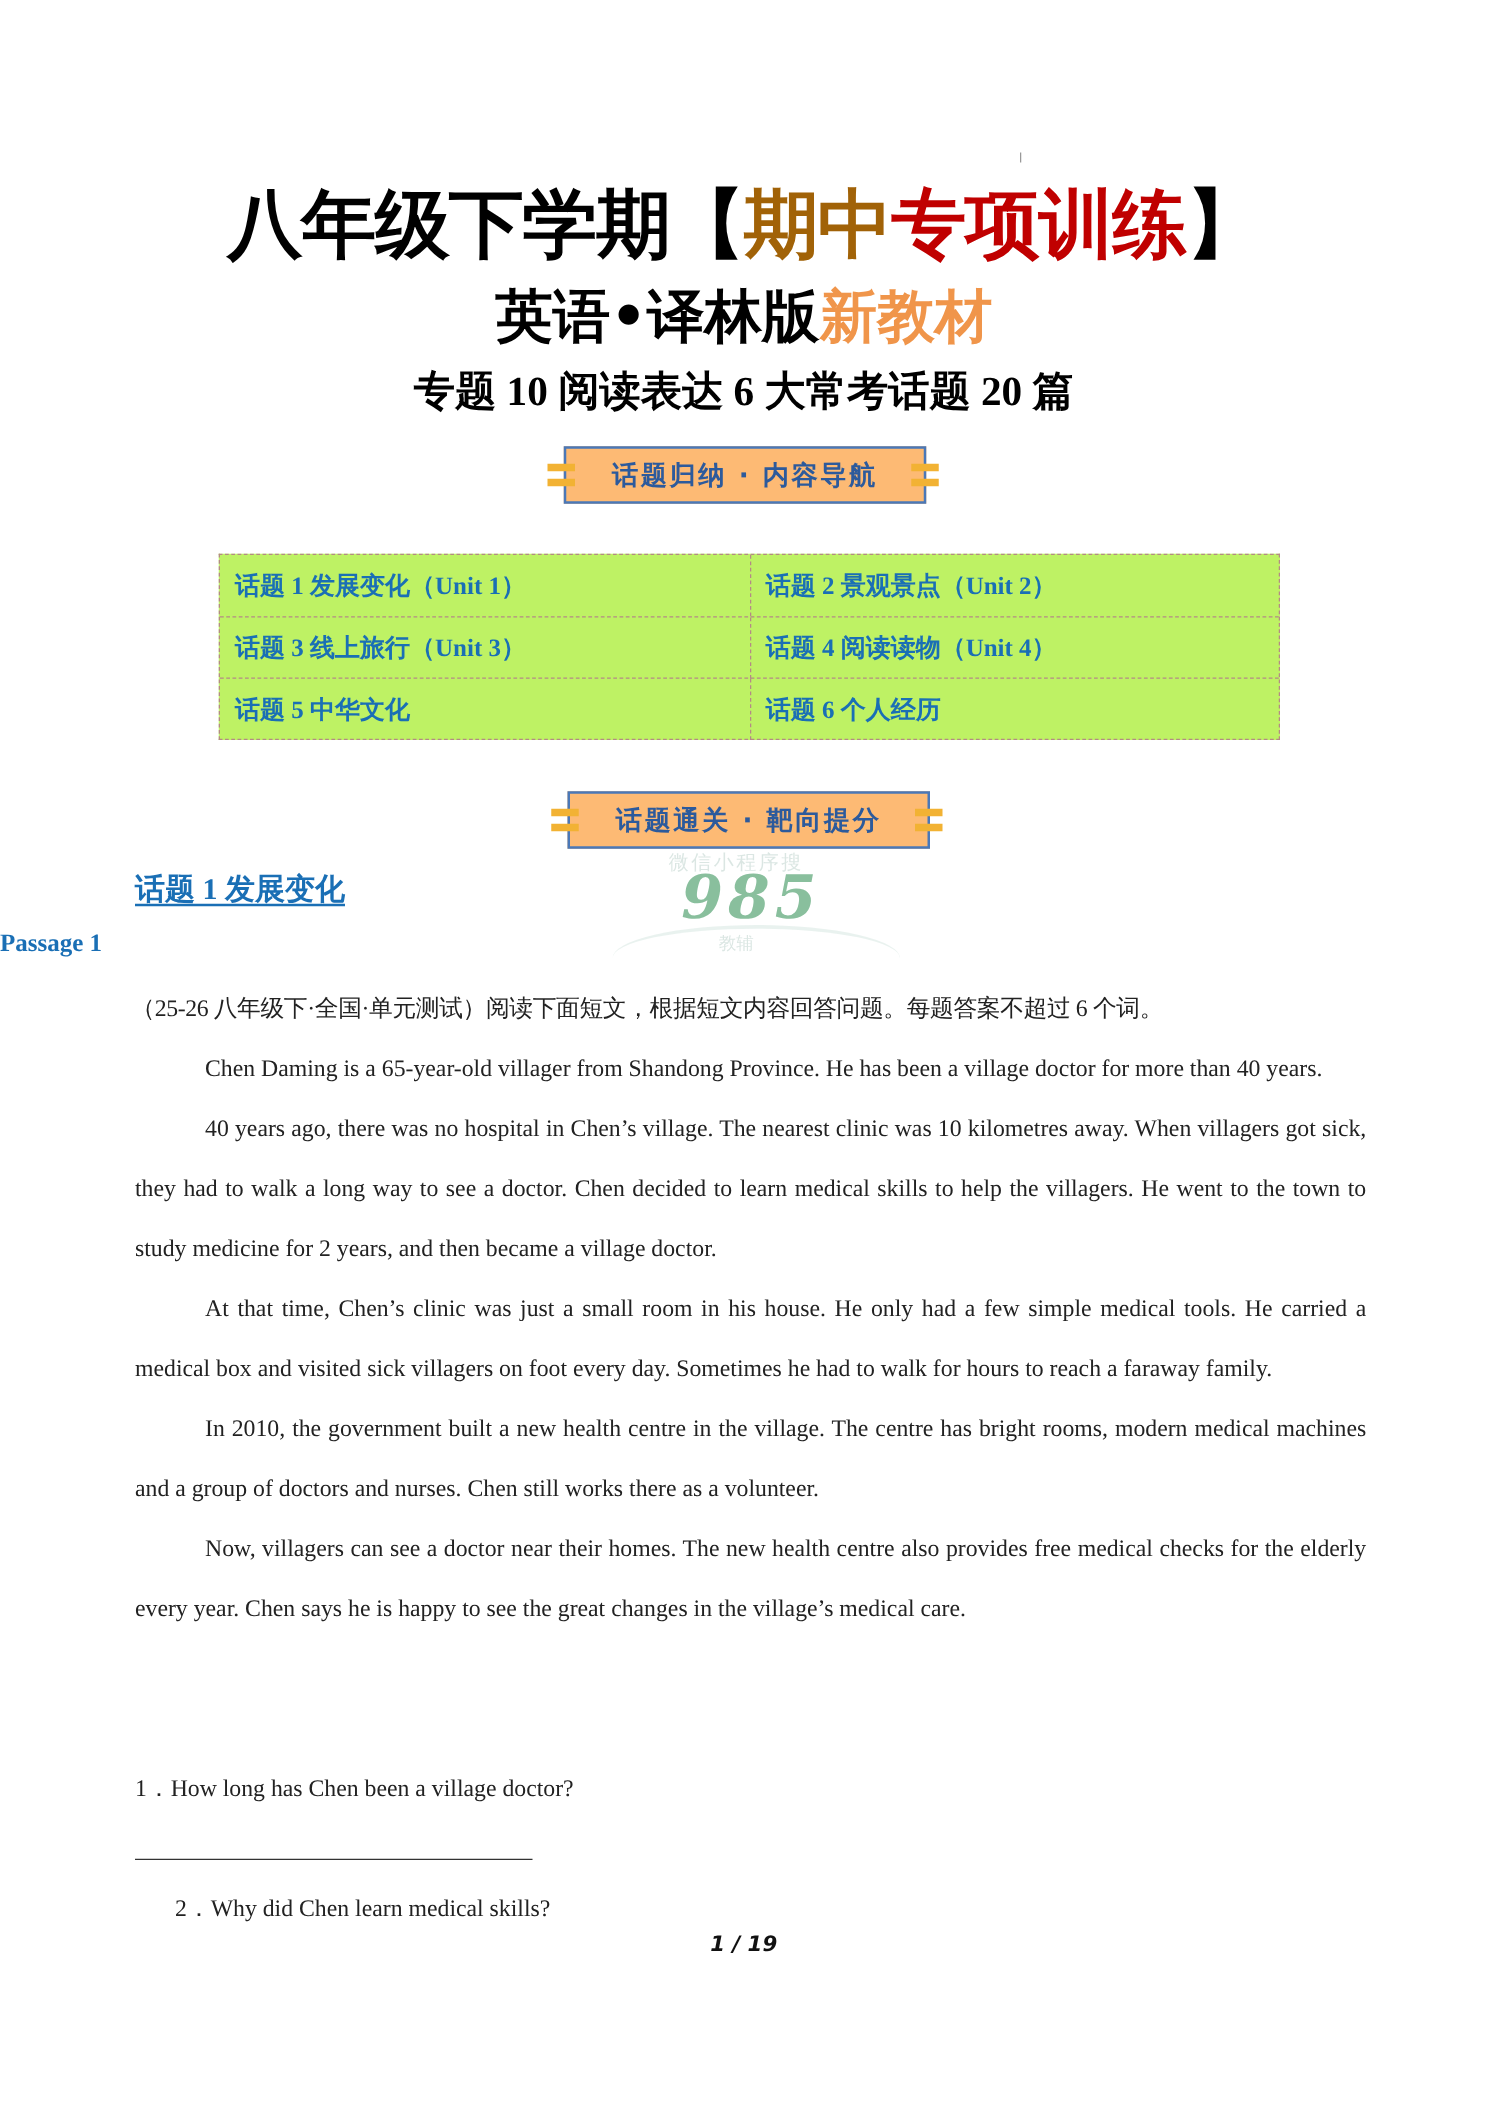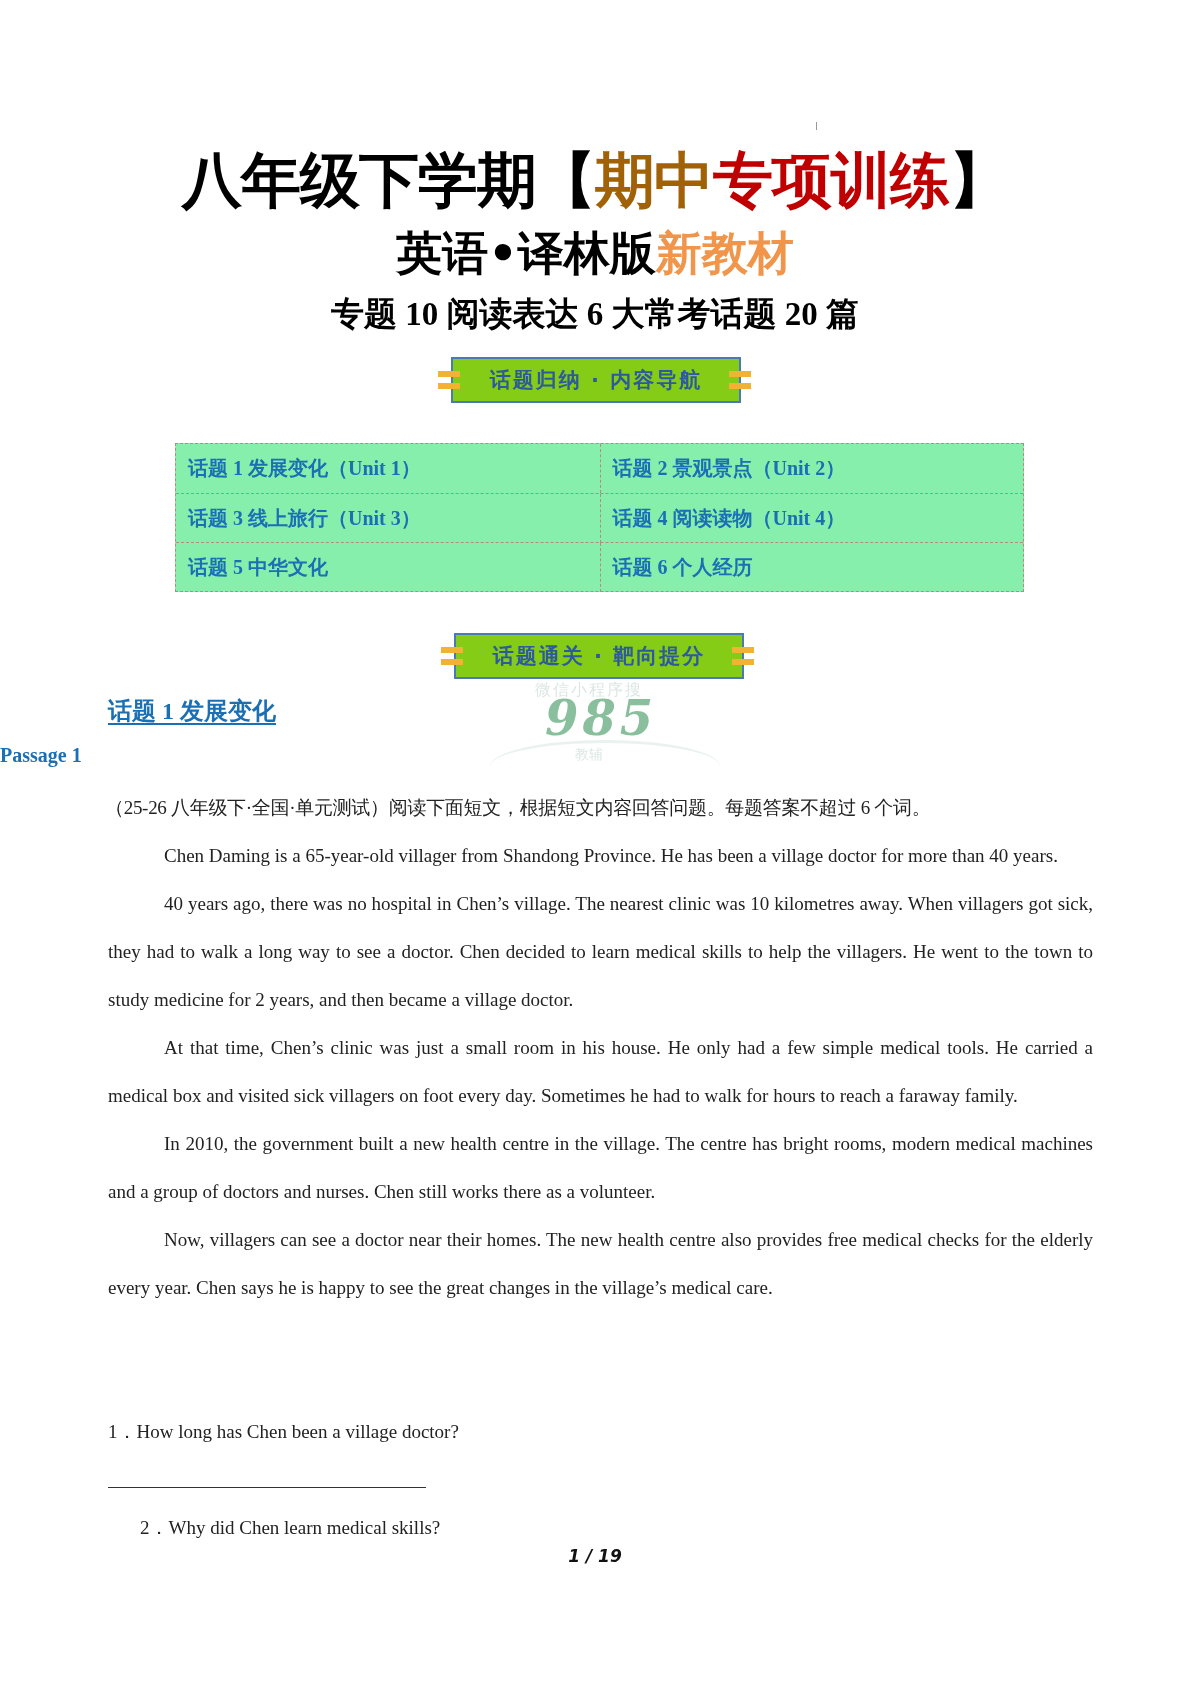--- a/index.html
+++ b/index.html
@@ -17,36 +17,36 @@
 
   .title2 { left: 0; width: 1190px; top: 220px; text-align: center;
             font-family: "DejaVu Sans", "Liberation Sans", sans-serif; font-weight: 900;
             font-size: 46px; line-height: 66px; color: #000; }
   .title2 .orange { color: #f0954a; }
 
   .title3 { left: 0; width: 1190px; top: 290px; text-align: center;
             font-family: "Liberation Serif", "DejaVu Serif", serif; font-weight: bold;
             font-size: 33px; line-height: 48px; color: #000; }
 
-  .banner { height: 46px; border: 2px solid #4a78b8; background: #84cc16;
+  .banner { height: 46px; border: 2px solid #4a78b8; background: #fdba74;
             display: flex; align-items: center; justify-content: center;
             font-family: "DejaVu Sans", "Liberation Sans", sans-serif; font-weight: bold;
             font-size: 21px; letter-spacing: 2px; color: #2c5a9c; box-sizing: border-box; }
   .banner-deco { width: 22px; height: 18px; display: flex; flex-direction: column;
                  justify-content: space-between; }
   .banner-deco i { display: block; height: 6px; background: #f2b233; }
   .banner1 { left: 451px; top: 357px; width: 290px; }
   .deco1l { left: 438px; top: 371px; }
   .deco1r { left: 729px; top: 371px; }
   .banner2 { left: 454px; top: 633px; width: 290px; }
   .deco2l { left: 441px; top: 647px; }
   .deco2r { left: 732px; top: 647px; }
 
   .nav-table { left: 175px; top: 443px; width: 849px; height: 149px;
-               background: #86efac; border: 1.5px dashed #b48a85; box-sizing: border-box; }
+               background: #bef264; border: 1.5px dashed #b48a85; box-sizing: border-box; }
   .nav-row { position: absolute; left: 0; width: 100%; height: 49px; display: flex; }
   .nav-row + .nav-row { border-top: 1.5px dashed #b48a85; }
   .nav-cell { flex: 0 0 50%; box-sizing: border-box; padding-left: 12px; display: flex; align-items: center;
               font-family: "Liberation Serif", "DejaVu Serif", serif; font-weight: bold;
               font-size: 20px; color: #1a6fb5; cursor: pointer; }
   .nav-cell + .nav-cell { border-left: 1.5px dashed #b48a85; }
 
   .topic-heading { left: 108px; top: 695px; font-family: "Liberation Serif", "DejaVu Serif", serif;
                    font-weight: bold; font-size: 24px; color: #1a6fb5;
                    text-decoration: underline; text-decoration-thickness: 2px; text-underline-offset: 4px; cursor: pointer; }

